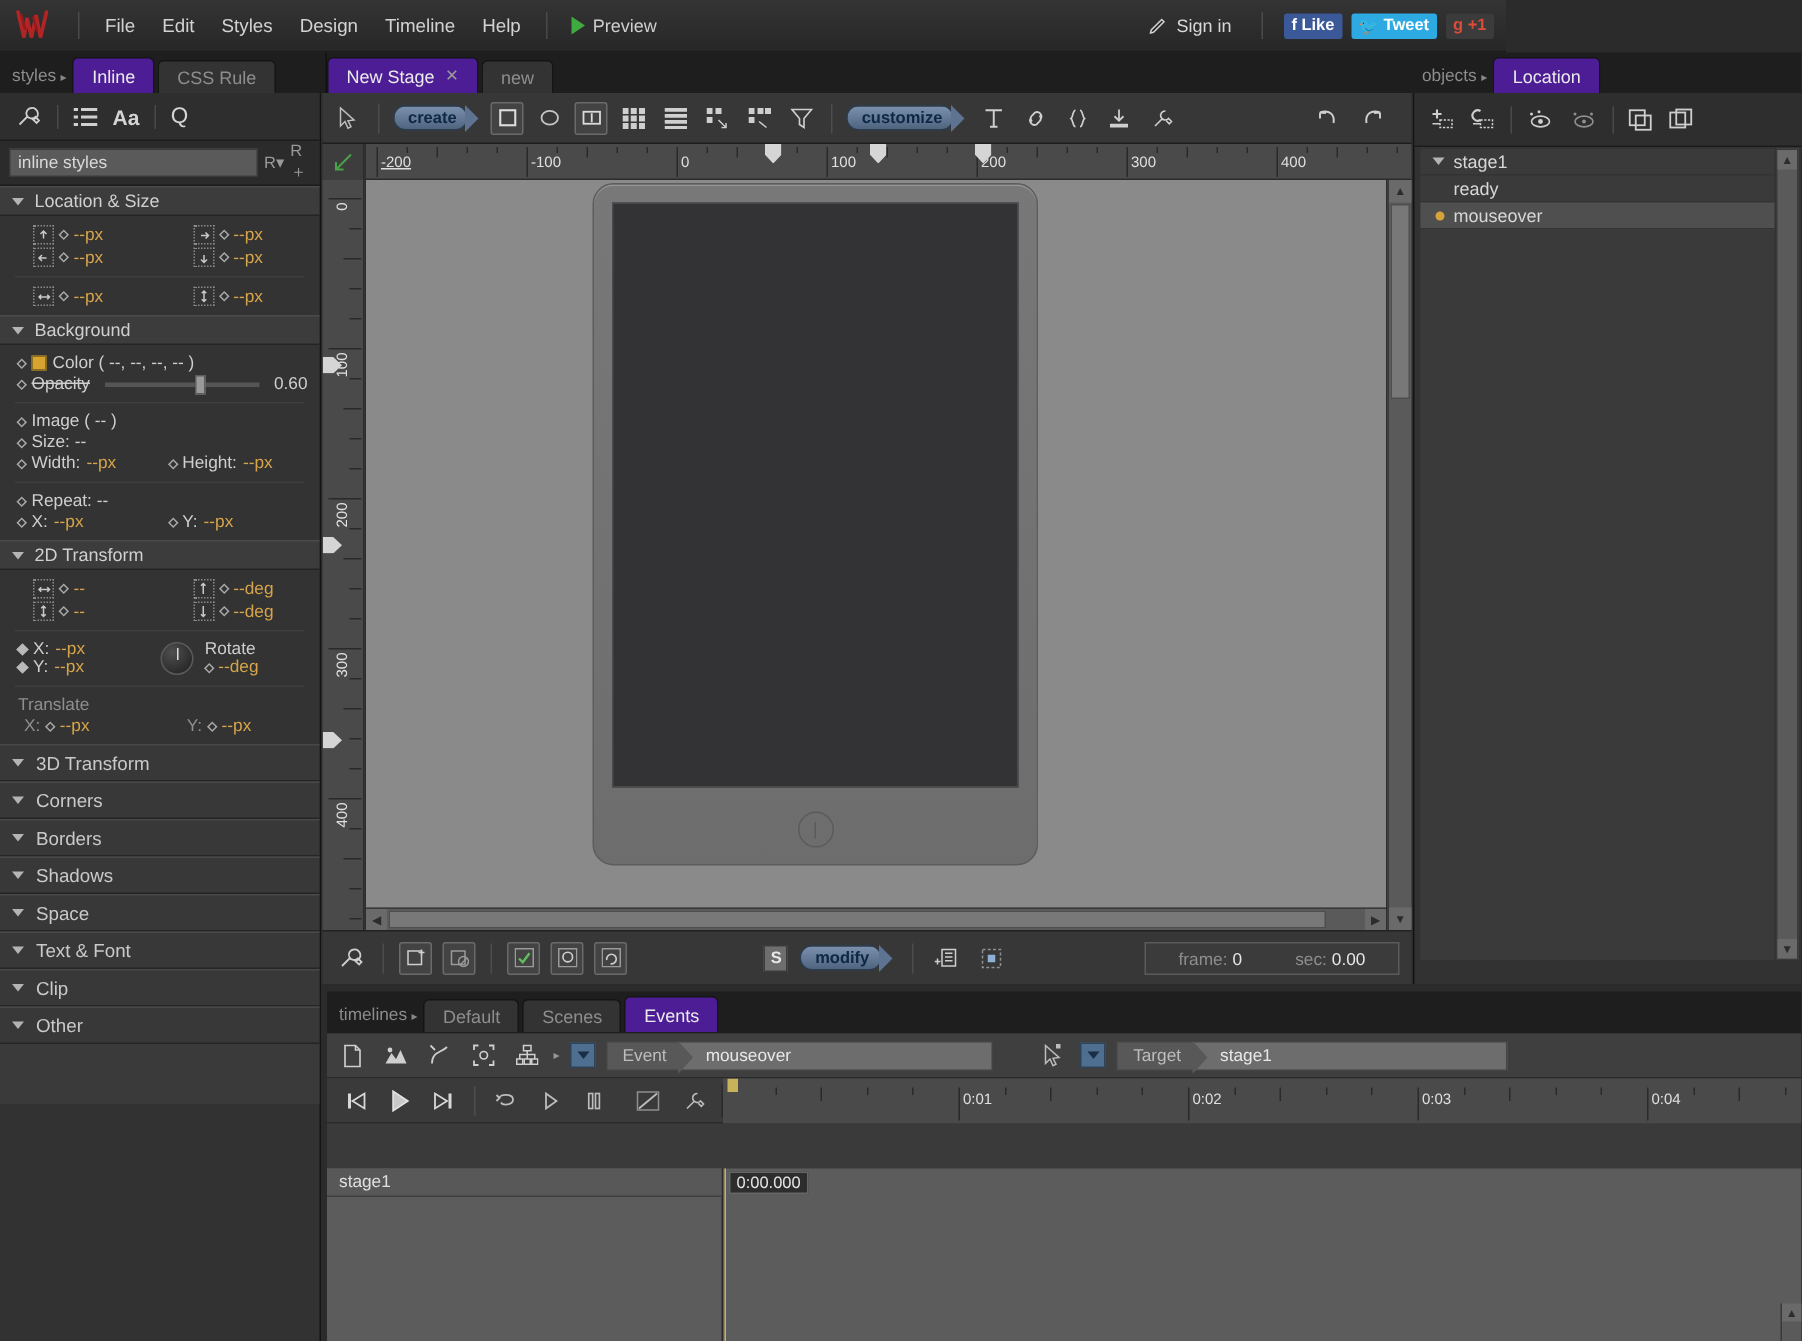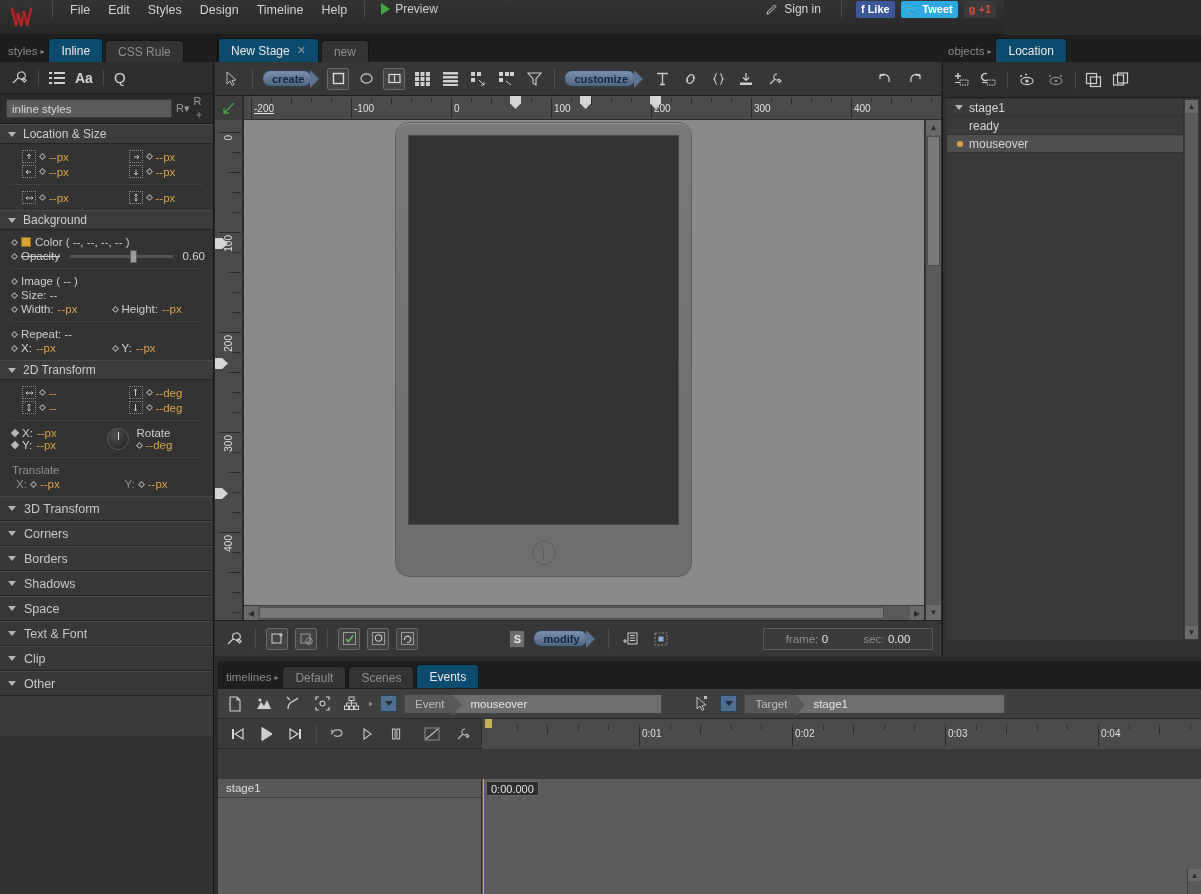--- a/index.html
+++ b/index.html
@@ -12,21 +12,21 @@
     overflow: hidden;
     -webkit-font-smoothing: none;
   }
   .app { position: relative; width: 1201px; height: 894px; }
 
   
   .menubar {
     position: absolute; left: 0; top: 0; width: 1004px; height: 35px;
     background: linear-gradient(#343434, #272727);
     border-bottom: 1px solid #1b1b1b;
-    display: flex; align-items: flex-start;
+    display: flex; align-items: center;
   }
   .logo { width: 44px; height: 35px; display: flex; align-items: center; justify-content: center; }
   .logo svg { display: block; }
   .vsep { width: 1px; height: 18px; background: #4a4a4a; margin: 0 8px; }
   .menu-item {
     padding: 3px 9px; color: #d2d2d2; font-size: 12.5px; cursor: default;
     white-space: nowrap;
   }
   .preview-btn { display: flex; align-items: center; gap: 5px; padding: 2px 8px; color: #cfcfcf; }
   .play-tri {
@@ -58,21 +58,21 @@
     display: flex; align-items: center; gap: 3px;
   }
   .strip-arrow { font-size: 8px; color: #888; }
   .tab {
     height: 22px; padding: 0 12px; display: flex; align-items: center;
     background: #333; color: #8e8e8e; font-size: 12px;
     border: 1px solid #151515; border-bottom: none;
     border-radius: 4px 4px 0 0; margin-right: 2px; cursor: default;
     white-space: nowrap;
   }
-  .tab.active { background: #0c4a6e; color: #eaeaea; height: 24px; }
+  .tab.active { background: #4c1d95; color: #eaeaea; height: 24px; }
   .tab .x { margin-left: 7px; color: #9a9a9a; font-size: 11px; }
 
   
   .leftpanel {
     position: absolute; left: 0; top: 62px; width: 214px; height: 832px;
     background: #323232; border-right: 1px solid #141414;
   }
   .lp-toolbar {
     height: 32px; background: #2e2e2e; border-bottom: 1px solid #1c1c1c;
     display: flex; align-items: center; padding: 0 10px; gap: 10px;

